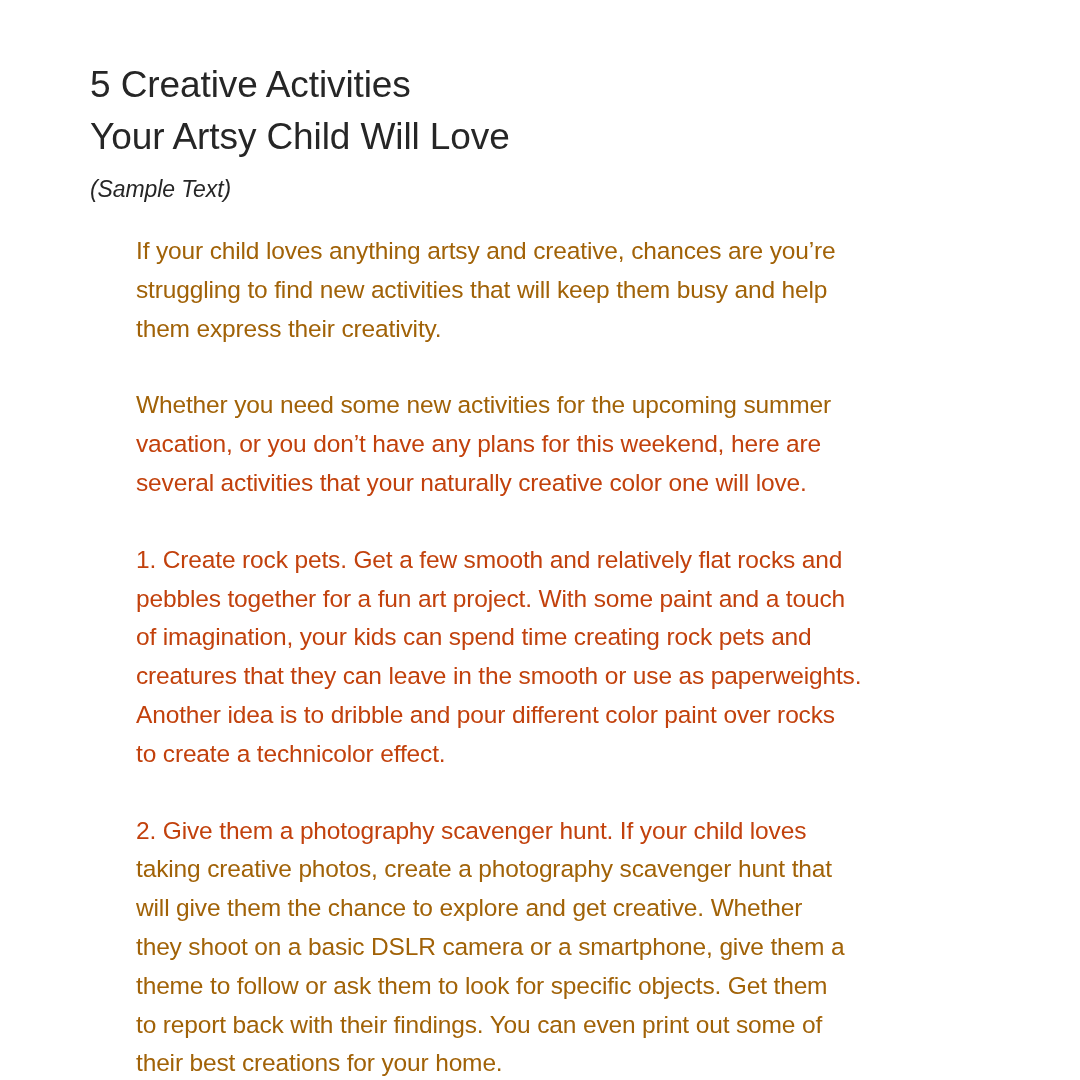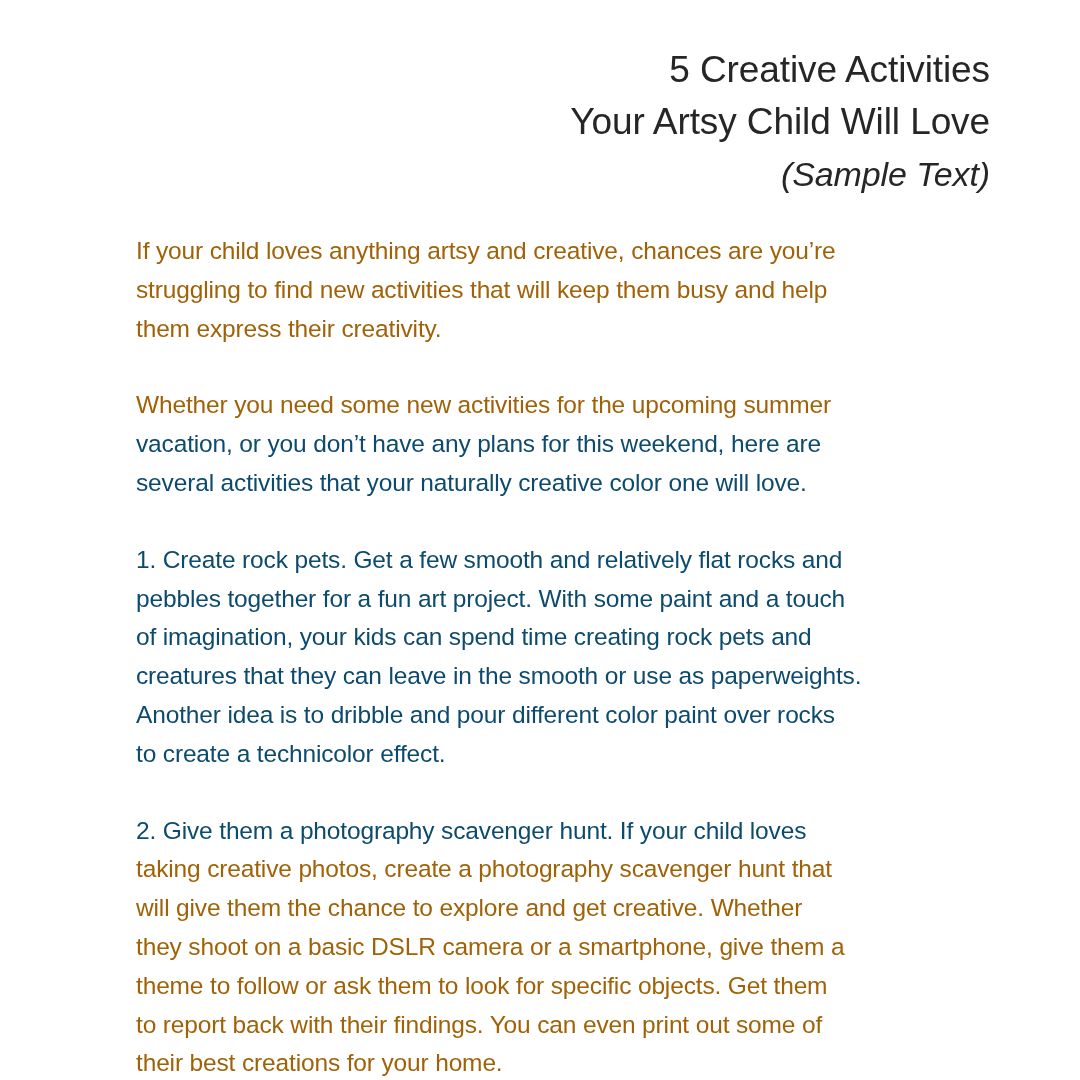--- a/index.html
+++ b/index.html
@@ -18,37 +18,37 @@
     position: relative;
     width: 1080px;
     height: 1080px;
     background: #ffffff;
     overflow: hidden;
   }
 
   
   .doc-heading {
     position: absolute;
-    top: 44px;
+    top: 59px;
     left: 90px;
     width: 900px;
-    text-align: right;
+    text-align: left;
     color: #262626;
   }
   .heading-line {
     display: block;
     font-size: 37px;
     line-height: 52px;
     font-weight: 400;
     letter-spacing: -0.1px;
     white-space: nowrap;
   }
   .heading-line.italic {
     font-style: italic;
-    font-size: 34px;
+    font-size: 23px;
     line-height: 52px;
   }
 
   
   .doc-body {
     position: absolute;
     top: 232px;
     left: 136px;
     width: 812px;
   }
@@ -67,21 +67,21 @@
     font-weight: 400;
     letter-spacing: -0.15px;
     white-space: nowrap;
   }
 
   
   .line.ink {
     color: #a16207;
   }
   .line.faded {
-    color: #0c4a6e;
+    color: #c2410c;
   }
 </style>
 </head>
 <body>
 
 <div id="page">
 
   <div class="doc-heading">
     <span class="heading-line">5 Creative Activities</span>
     <span class="heading-line">Your Artsy Child Will Love</span>

